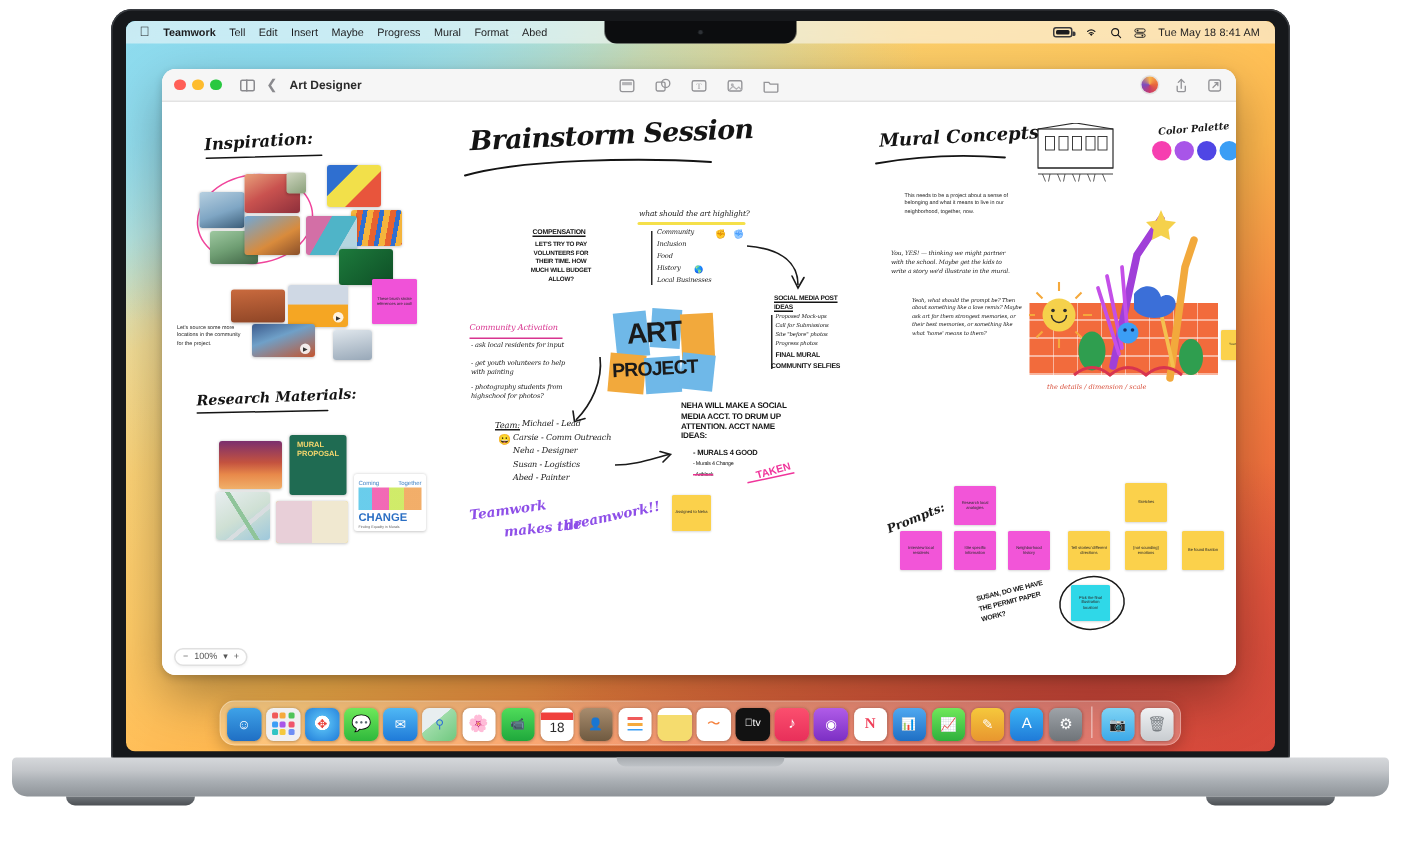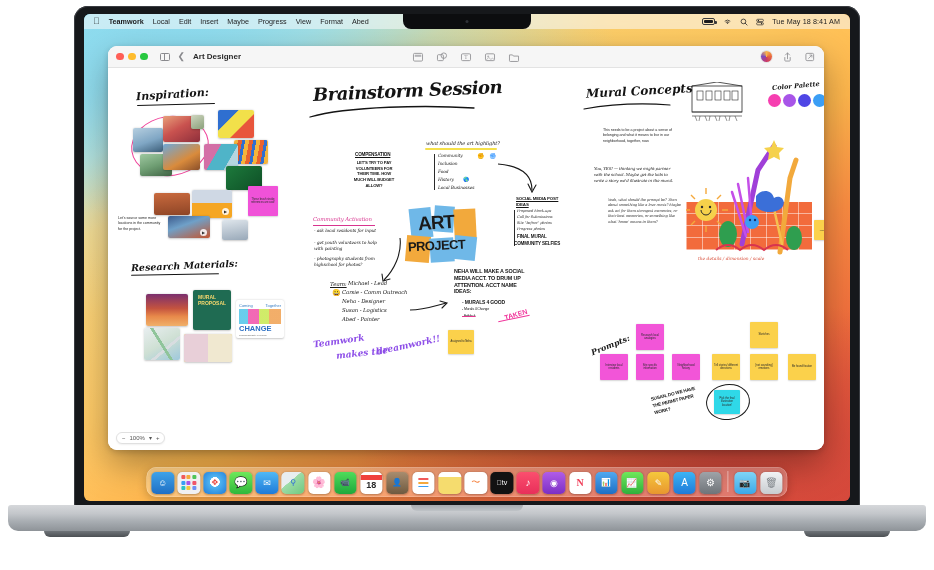--- a/index.html
+++ b/index.html
@@ -181,26 +181,26 @@
 
   <div class="lid"></div>
 
   <div class="screen">
     <div class="wallpaper"></div>
 
     <div class="menubar">
       <div class="left">
         <span class="apple-logo"></span>
         <span class="app-name">Teamwork</span>
-        <span>Local</span>
+        <span>Tell</span>
         <span>Edit</span>
         <span>Insert</span>
         <span>Maybe</span>
         <span>Progress</span>
-        <span>View</span>
+        <span>Mural</span>
         <span>Format</span>
         <span>Abed</span>
       </div>
       <div class="right">
         <span class="battery">
             <i></i>
           </span>
         <svg width="9" height="7" viewBox="0 0 16 12">
           <path d="M8 10.5l-1.8-2.2a2.9 2.9 0 013.6 0L8 10.5z" fill="#1c1c1e"></path>
           <path d="M3.6 5.1a6.7 6.7 0 018.8 0" stroke="#1c1c1e" stroke-width="1.3" fill="none" stroke-linecap="round"></path>
@@ -318,21 +318,21 @@
 
         <div class="txtblk" style="left:10px;top:148px;width:46px;">Let's source some more locations in the community for the project.</div>
 
         <div class="hdg" style="position:absolute;left:23px;top:192px;font-size:9.5px;transform:rotate(-2.5deg);">Research Materials:</div>
         <div class="hdg-ul" style="left:23px;top:206px;width:88px;transform:rotate(-1deg);"></div>
 
         <div class="photo" style="left:38px;top:226px;width:42px;height:32px;background:linear-gradient(180deg,#7b2f6e 0%,#c4533f 45%,#e8894a 70%,#f0b06a 100%);"></div>
         <div class="photo" style="left:85px;top:222px;width:38px;height:40px;background:#1f6b52;display:flex;align-items:flex-start;justify-content:flex-start;padding:5px;">
           <span style="font-size:5px;font-weight:bold;color:#f5d76e;line-height:1.1;font-family:'Liberation Sans',sans-serif;">MURAL PROPOSAL</span>
         </div>
-        <div class="photo" style="left:128px;top:232px;width:48px;height:38px;background:#fff;padding:3px;">
+        <div class="photo" style="left:128px;top:248px;width:48px;height:38px;background:#fff;padding:3px;">
           <div style="font-size:4px;color:#3b7fc4;font-family:'Liberation Sans',sans-serif;display:flex;justify-content:space-between;">
             <span>Coming</span>
             <span>Together</span>
           </div>
           <div style="height:15px;background:linear-gradient(90deg,#4fc4e8 0 22%,#f04fa8 22% 48%,#c8e84f 48% 72%,#f0a04f 72% 100%);opacity:.85;margin:1px 0;"></div>
           <div style="font-size:7.5px;font-weight:bold;color:#2b6fc4;line-height:1;font-family:'Liberation Sans',sans-serif;">CHANGE</div>
           <div style="font-size:2.4px;color:#666;margin-top:1px;">Finding Equality in Murals</div>
         </div>
         <div class="photo" style="left:36px;top:260px;width:36px;height:32px;background:linear-gradient(150deg,#e8eef0,#cfe0d4 50%,#9ec8dc);">
           <div style="position:absolute;inset:0;background:
@@ -545,21 +545,21 @@
         <span style="font-size:8px;color:#2f6fd8;">⚲</span>
         </div>
       <div class="dicon" style="background:#fff;">
         <span style="font-size:11px;">🌸</span>
         </div>
       <div class="dicon" style="background:linear-gradient(180deg,#4fdc5a,#1fa83c);">
         <span style="font-size:8px;">📹</span>
         </div>
       <div class="dicon" style="background:#fff;flex-direction:column;">
         <div style="width:100%;height:5px;background:#f0403c;"></div>
-        <span style="font-size:9px;color:#2a2a2a;font-weight:bold;line-height:1;margin-top:1px;">18</span>
+        <span style="font-size:9px;color:#2a2a2a;font-weight:normal;line-height:1;margin-top:1px;">18</span>
         </div>
       <div class="dicon" style="background:linear-gradient(180deg,#a88c6e,#6f5a40);">
         <span style="font-size:8px;">👤</span>
         </div>
       <div class="dicon" style="background:#fff;">
         <div style="display:flex;flex-direction:column;gap:2px;">
           <i style="display:block;width:10px;height:1.6px;background:#f05a5a;"></i>
           <i style="display:block;width:10px;height:1.6px;background:#f5a93c;"></i>
           <i style="display:block;width:10px;height:1.6px;background:#3b9ef5;"></i>
         </div>

